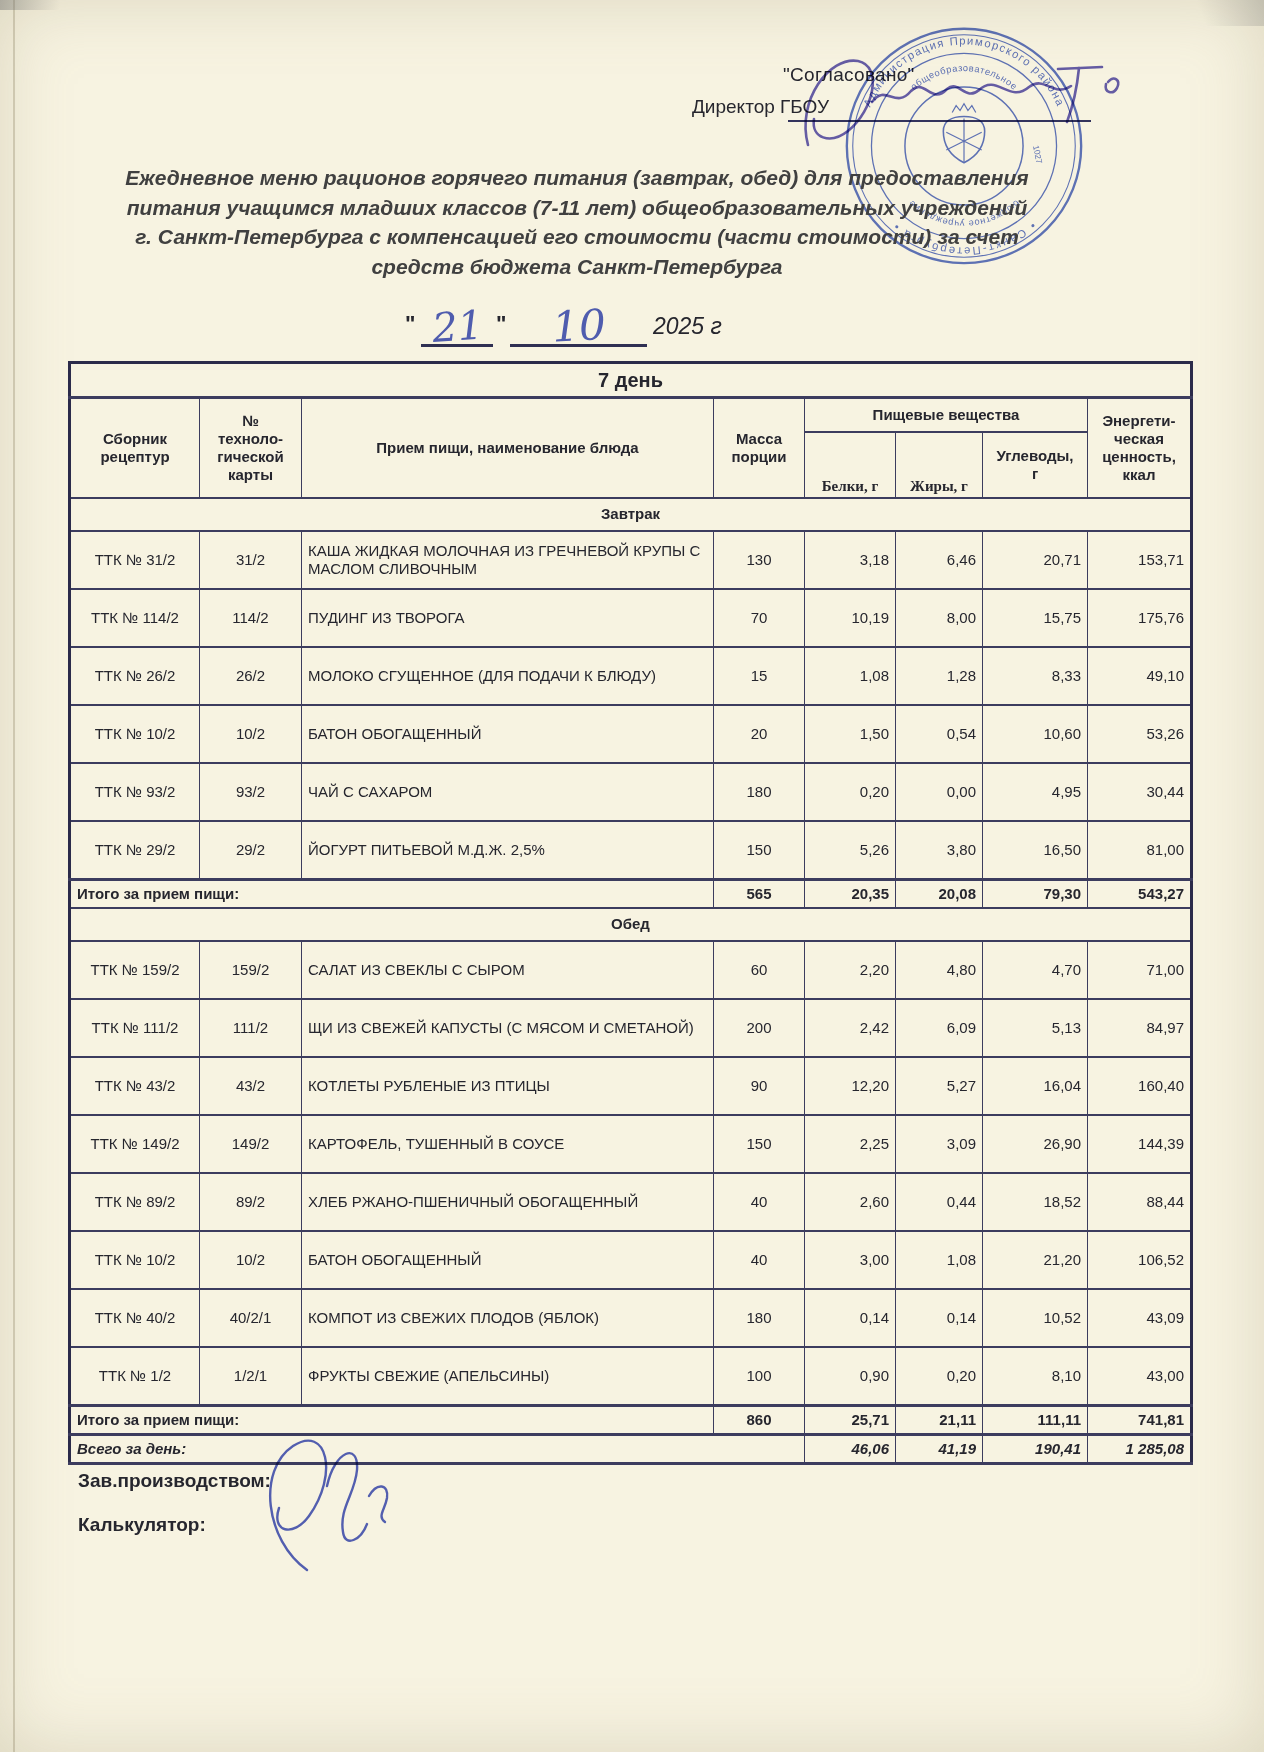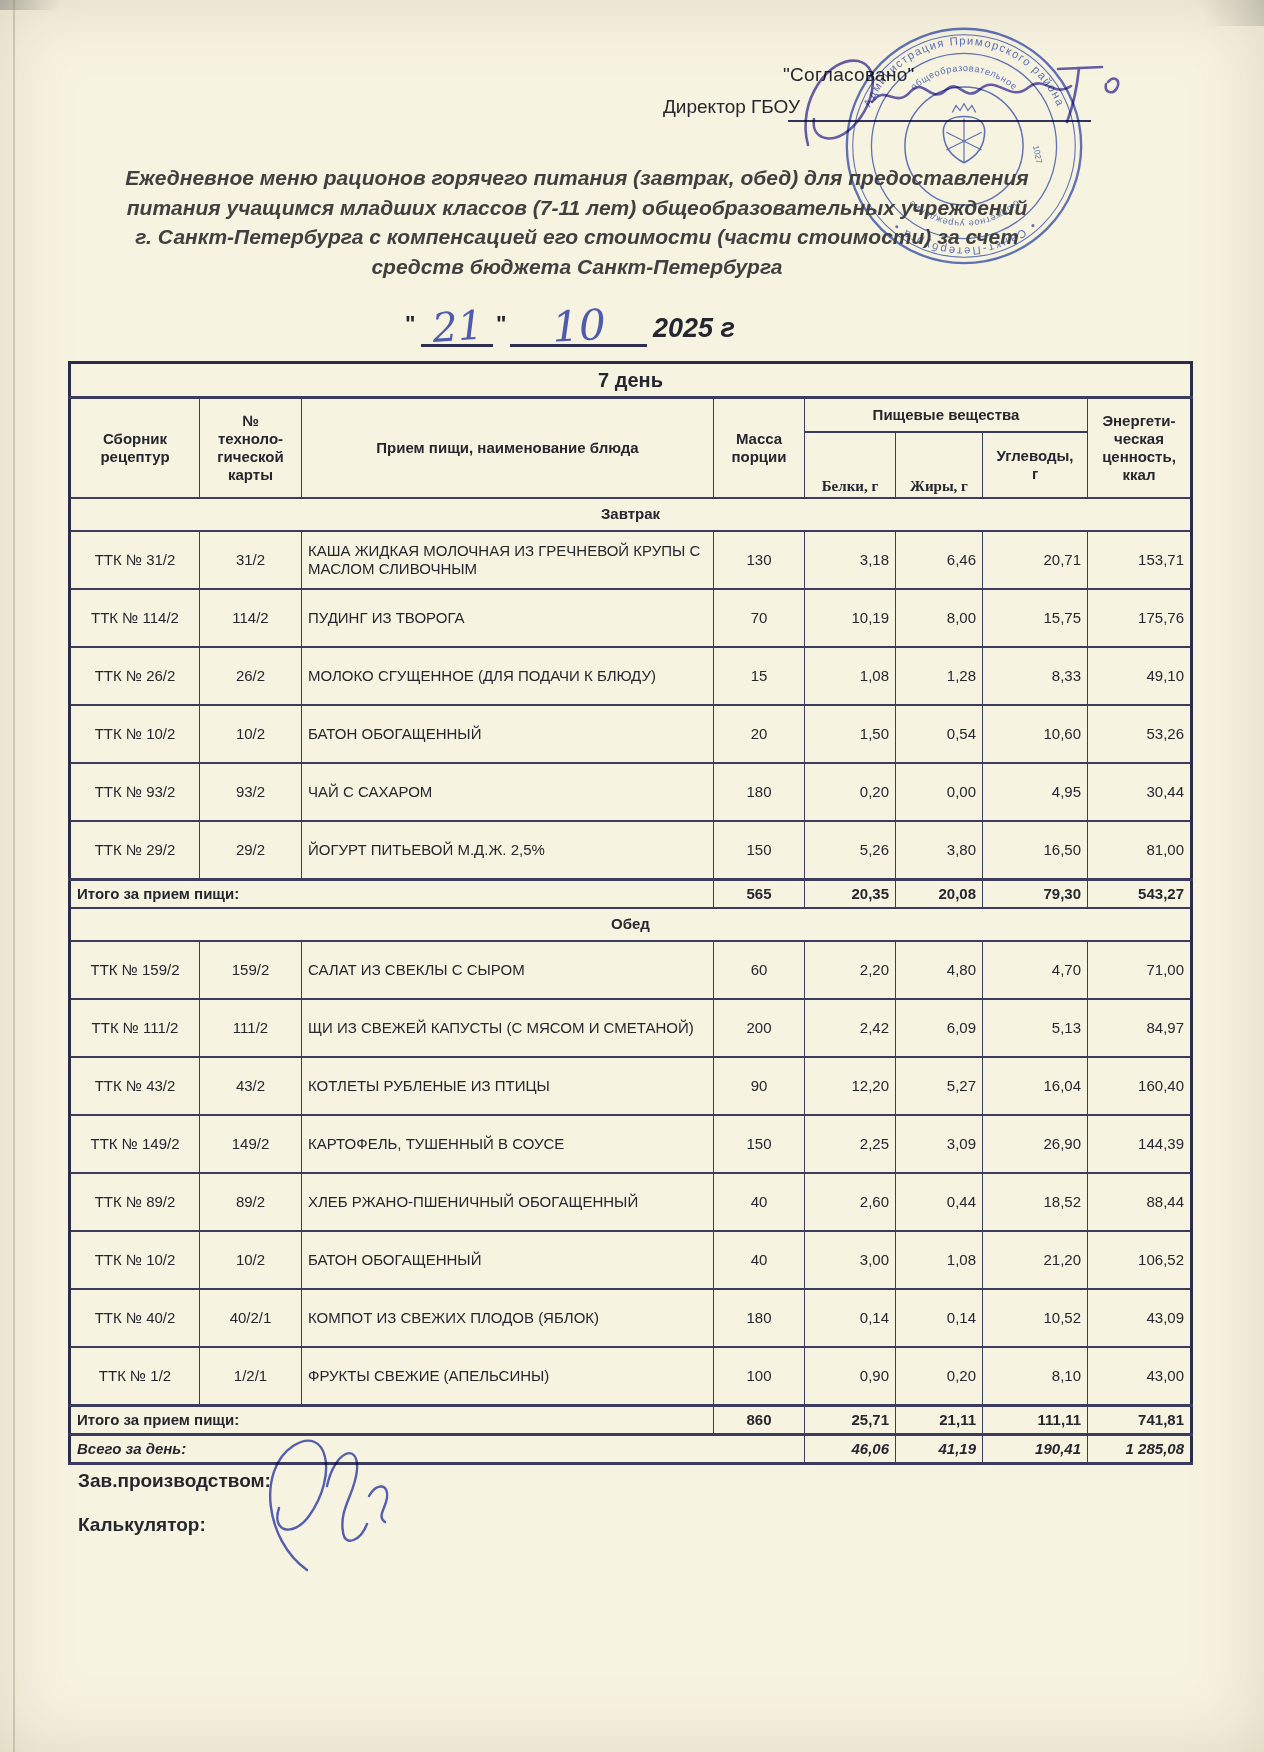--- a/index.html
+++ b/index.html
@@ -9,32 +9,32 @@
     font-family:"Liberation Sans",sans-serif;color:#26262e;
     box-shadow:inset 0 0 70px rgba(150,140,105,.28);
   }
   .crease{position:absolute;left:13px;top:0;width:2px;height:100%;background:rgba(140,130,100,.32);}
   .edge-tl{position:absolute;left:0;top:0;width:80px;height:10px;
     background:linear-gradient(95deg,rgba(110,110,110,.45),rgba(110,110,110,0) 75%);}
   .edge-tr{position:absolute;right:0;top:0;width:95px;height:26px;
     background:linear-gradient(250deg,rgba(120,120,120,.30),rgba(120,120,120,0) 65%);}
 
   .approved{position:absolute;left:783px;top:64px;font-size:19px;letter-spacing:.3px;}
-  .director{position:absolute;left:663px;top:96px;font-size:19px;}
+  .director{position:absolute;left:692px;top:96px;font-size:19px;}
   .director-line{position:absolute;left:788px;top:120px;width:303px;height:2px;background:#33335c;}
 
   .doc-title{
     position:absolute;left:20px;top:163px;width:1114px;
     text-align:center;font-size:21px;font-weight:bold;font-style:italic;
     line-height:29.5px;white-space:pre-line;color:#404040;
   }
 
   .q1{position:absolute;left:405px;top:311px;font-size:22px;font-weight:bold;}
   .q2{position:absolute;left:496px;top:311px;font-size:22px;font-weight:bold;}
-  .year{position:absolute;left:653px;top:313px;font-size:27px;font-weight:bold;font-style:italic;}
+  .year{position:absolute;left:653px;top:313px;font-size:23px;font-weight:normal;font-style:italic;}
   .day-line{position:absolute;left:421px;top:344px;width:72px;height:3px;background:#2f2f52;}
   .month-line{position:absolute;left:510px;top:344px;width:137px;height:3px;background:#2f2f52;}
   .hw{position:absolute;mix-blend-mode:multiply;}
   .hw text{font-family:"DejaVu Serif",serif;font-style:italic;fill:#4353c0;opacity:.92;}
 
   table.menu{
     position:absolute;left:68px;top:361px;width:1122px;
     border-collapse:collapse;table-layout:fixed;
     border:3px solid #2b2b4a;
   }

